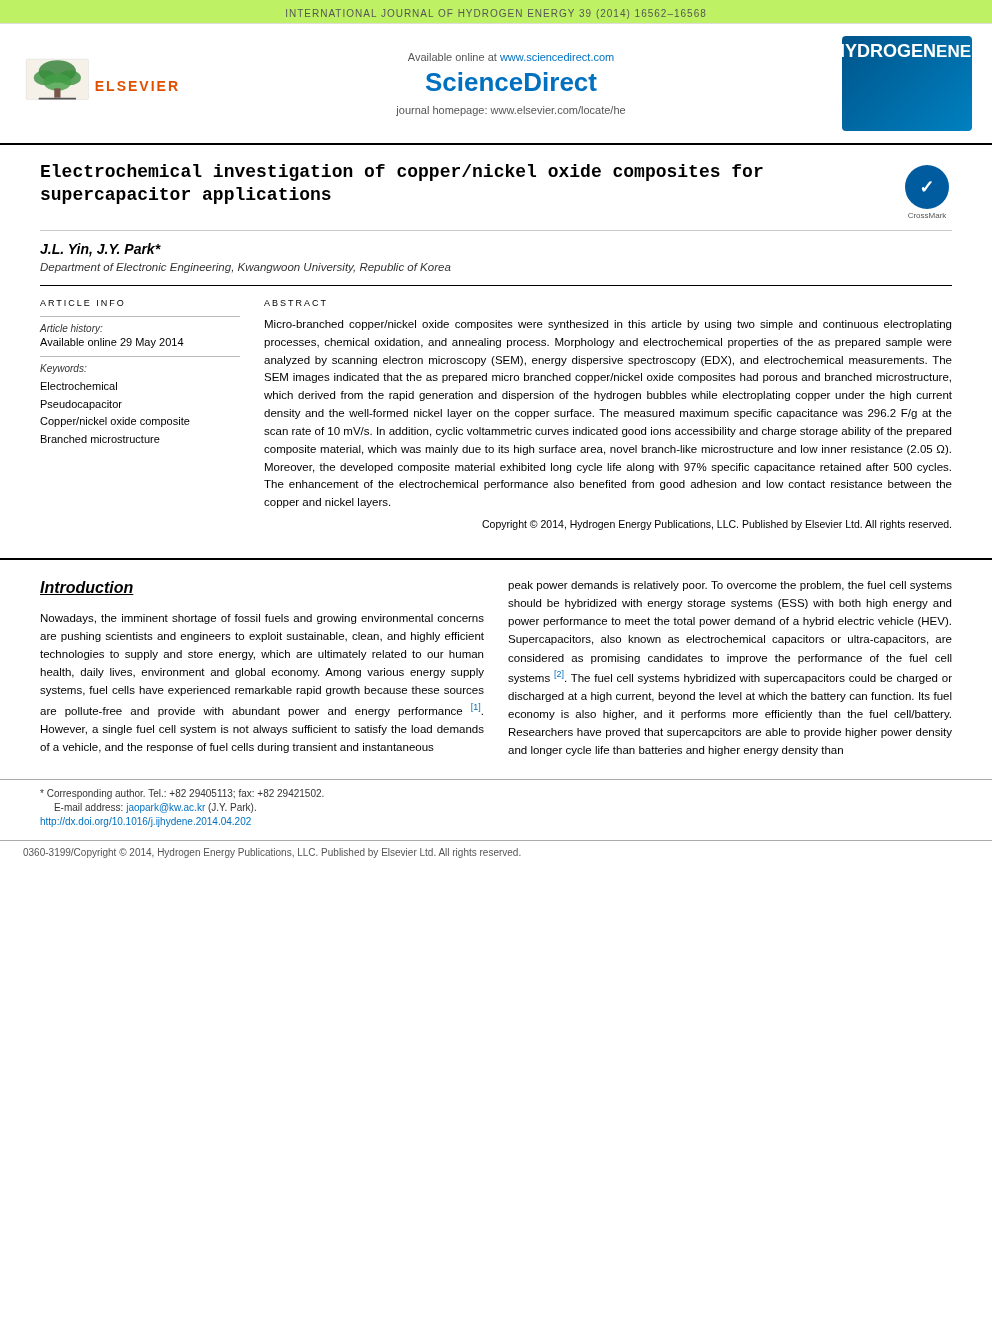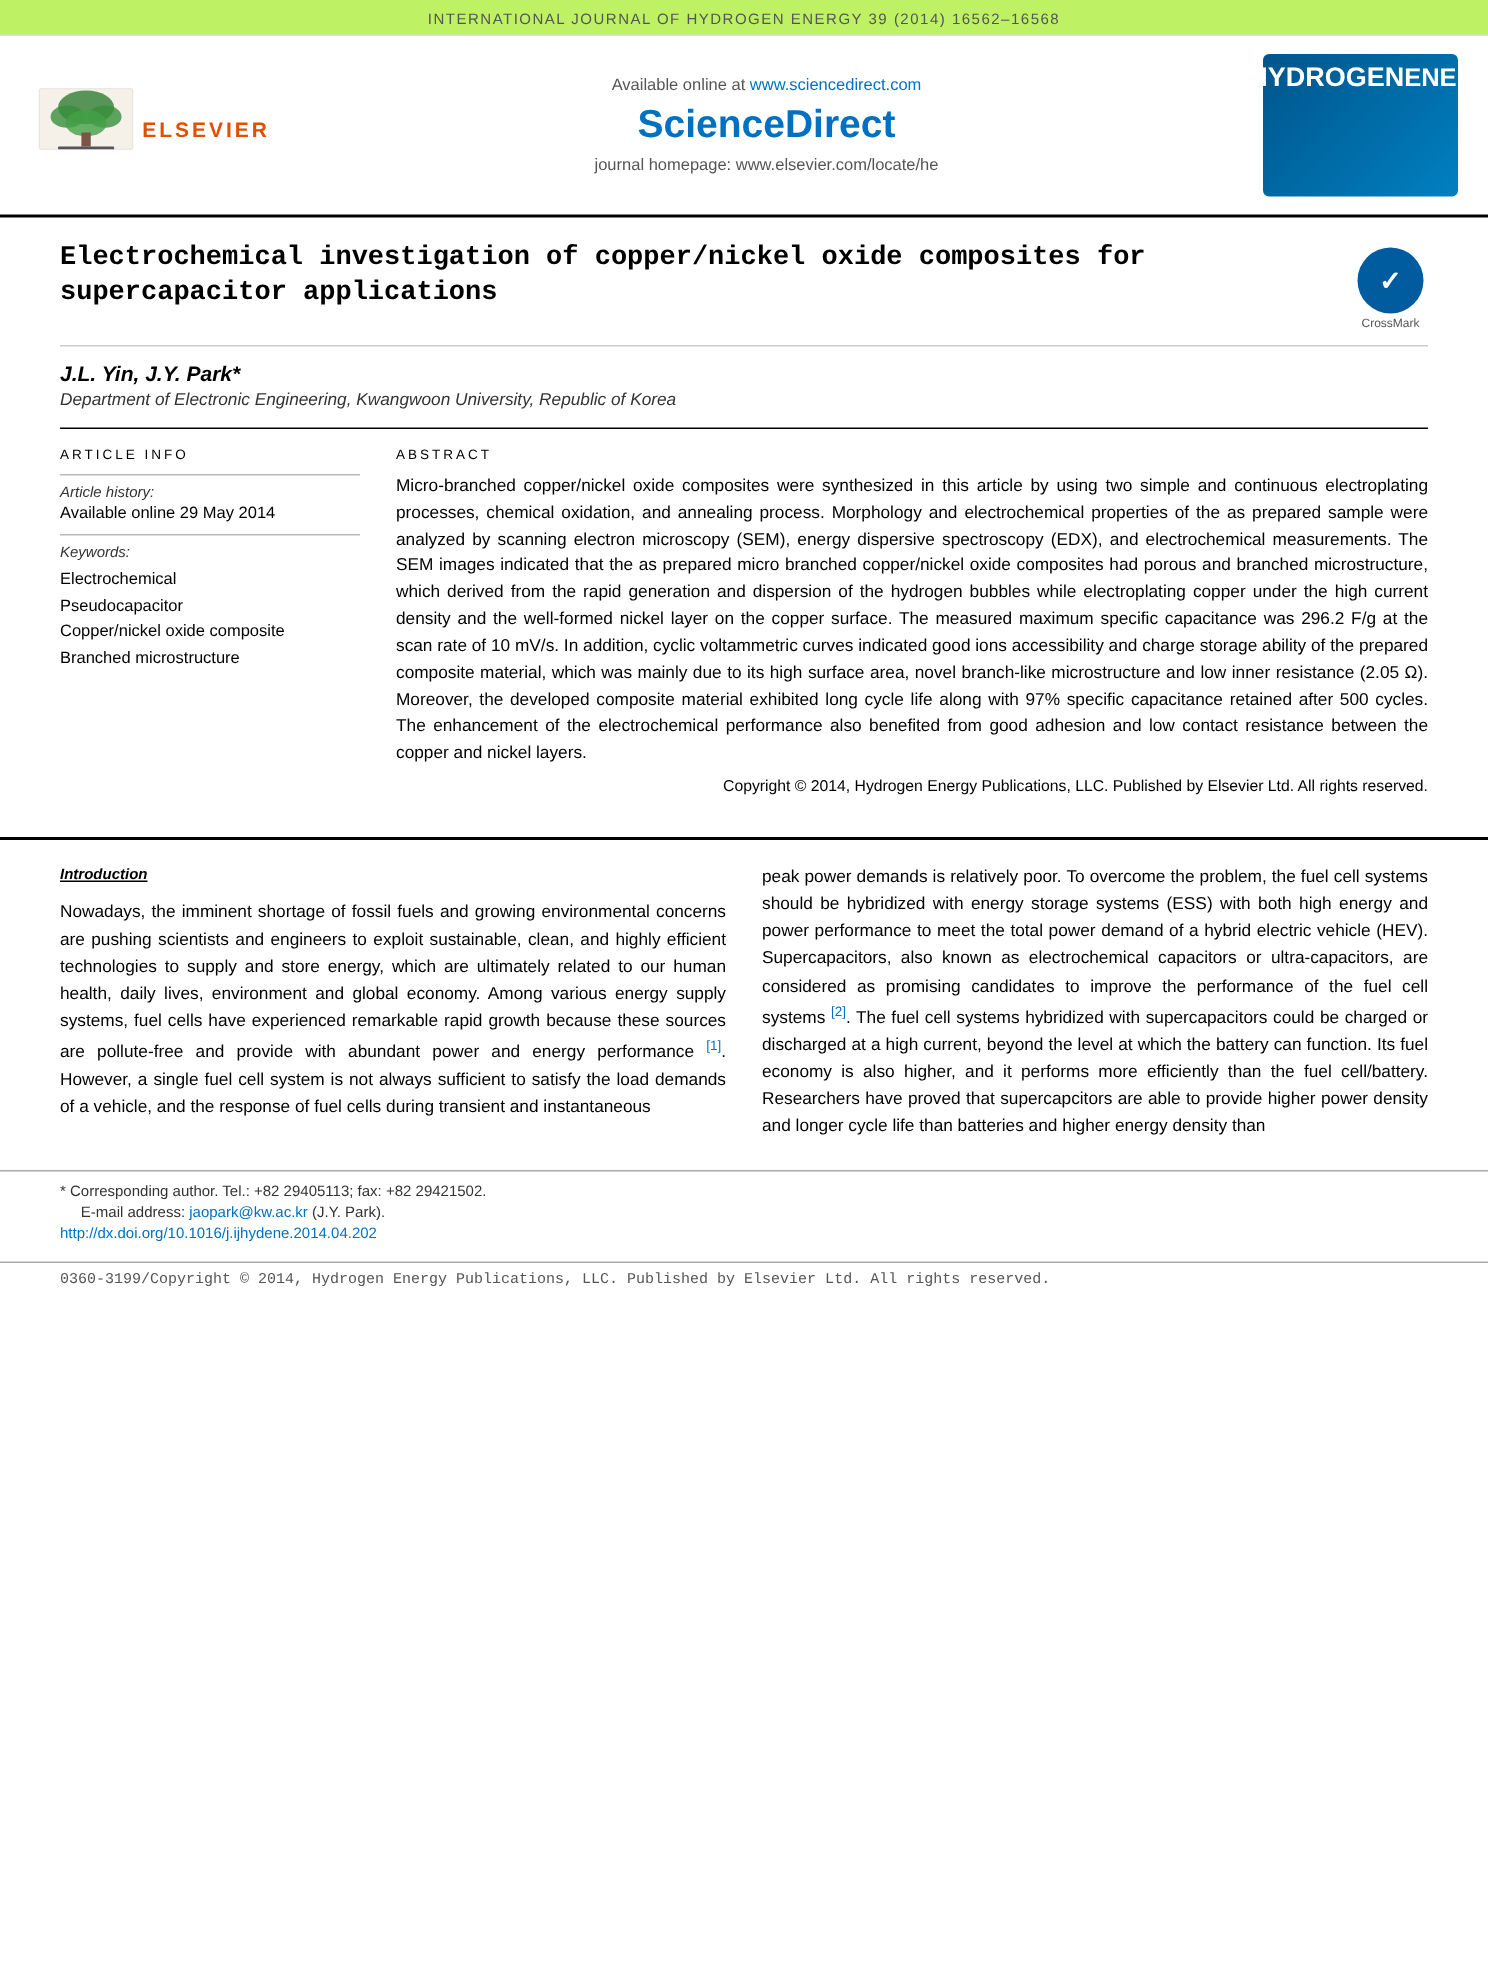--- a/index.html
+++ b/index.html
@@ -304,21 +304,21 @@
       flex: 1;
       font-family: Arial, Helvetica, sans-serif;
       font-size: 11.5px;
       line-height: 1.55;
       color: #000;
       text-align: justify;
     }
 
     .section-heading {
       font-family: Arial, Helvetica, sans-serif;
-      font-size: 10px;
+      font-size: 16px;
       font-weight: bold;
       font-style: italic;
       text-decoration: underline;
       color: #000;
       margin-bottom: 8px;
     }
 
     .body-text {
       font-size: 11.5px;
       line-height: 1.58;
@@ -343,22 +343,22 @@
       margin-bottom: 3px;
     }
 
     .footer-link {
       color: #0070c0;
       text-decoration: none;
     }
 
     .issn-bar {
       border-top: 1px solid #aaa;
-      padding: 6px 40px 4px;
-      font-family: Liberation Mono, monospace;
+      padding: 6px 23px 4px;
+      font-family: Liberation Sans, sans-serif;
       font-size: 10px;
       color: #555;
     }
   </style>
 </head>
 <body>
 
 <div class="journal-header">
   <span>International Journal of Hydrogen Energy 39 (2014) 16562–16568</span>
 </div>

